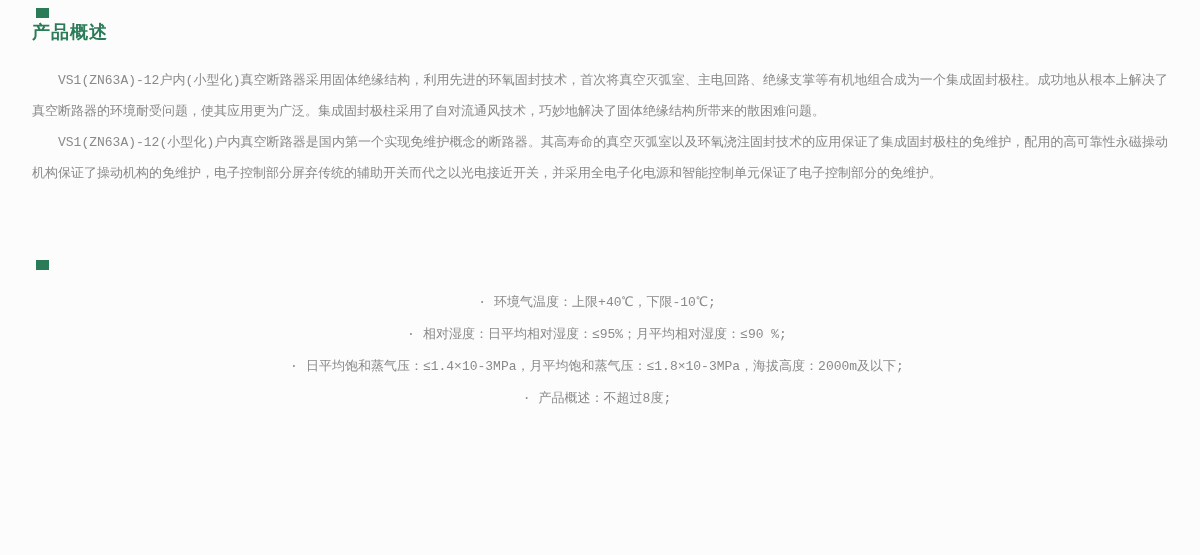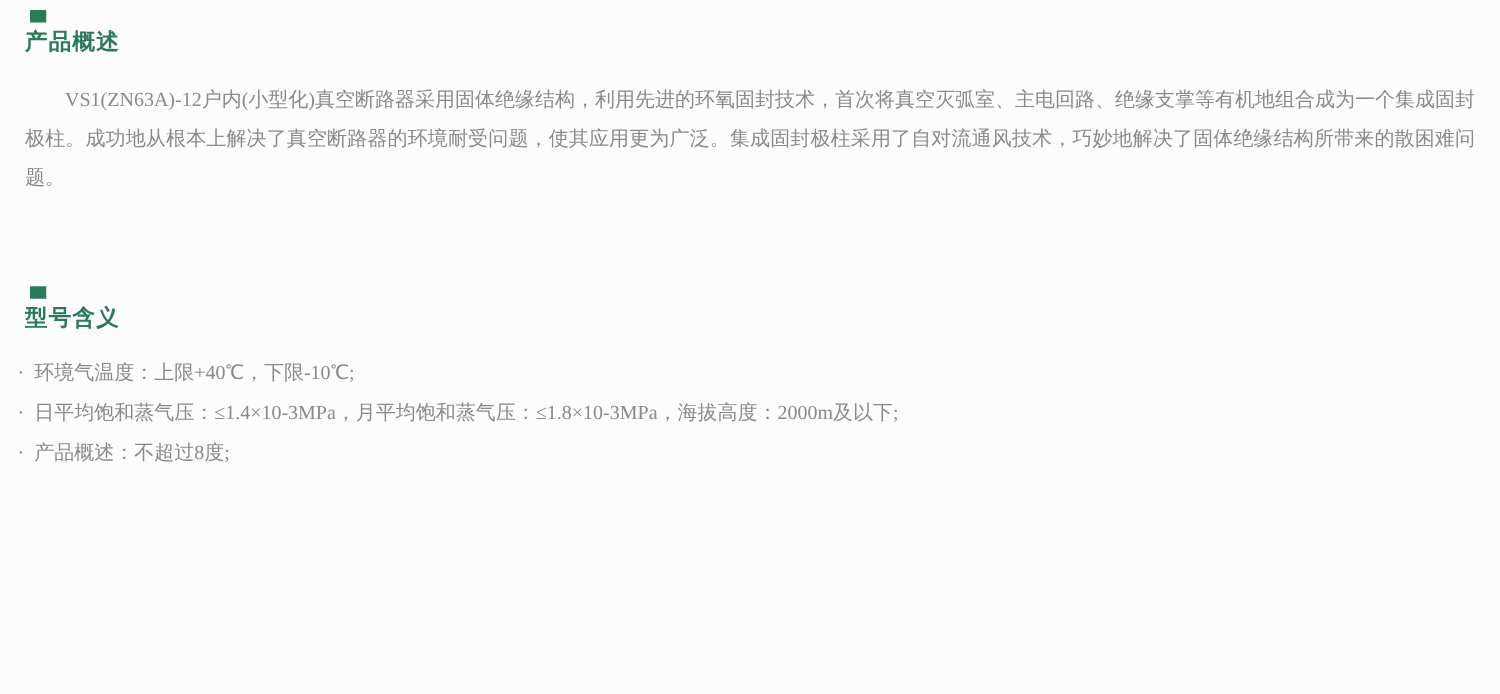--- a/index.html
+++ b/index.html
@@ -5,82 +5,86 @@
   html, body {
     margin: 0;
     padding: 0;
     background: #ffffff;
   }
   .page {
     position: relative;
     width: 1200px;
     height: 555px;
     box-sizing: border-box;
-    padding: 0 20px;
+    padding: 0 32px;
     background: #fcfcfc;
     overflow: hidden;
-    font-family: Liberation Serif, serif;
+    font-family: Liberation Mono, monospace;
   }
   .section-marker {
     width: 13px;
     height: 10px;
     background: #2b7b58;
     margin-left: 4px;
   }
   .marker-1 { margin-top: 8px; }
   .marker-2 { margin-top: 71px; }
   .sec-title {
     margin: 3px 0 0 0;
     font-size: 18px;
     line-height: 24px;
     font-weight: bold;
     color: #2b7b58;
     letter-spacing: 1px;
   }
   .body-text {
     color: #8a8a8a;
-    font-size: 16px;
+    font-size: 13px;
     line-height: 31px;
   }
   .para {
     margin: 0;
     text-indent: 2em;
     text-align: justify;
   }
   .para-1 { margin-top: 20px; }
   .spec-list {
     margin-top: 17px;
     margin-left: -6px;
   }
   .list-item {
     line-height: 32px;
     white-space: nowrap;
+    text-align: center;
   }
   .bullet {
     display: inline-block;
     margin-right: 8px;
     color: #8a8a8a;
   }
 </style>
 </head>
 <body>
 
 <div class="page">
 
   <div class="section-marker marker-1"></div>
   <h2 class="sec-title">产品概述</h2>
 
   <p class="body-text para para-1">VS1(ZN63A)-12户内(小型化)真空断路器采用固体绝缘结构，利用先进的环氧固封技术，首次将真空灭弧室、主电回路、绝缘支掌等有机地组合成为一个集成固封极柱。成功地从根本上解决了真空断路器的环境耐受问题，使其应用更为广泛。集成固封极柱采用了自对流通风技术，巧妙地解决了固体绝缘结构所带来的散困难问题。</p>
+  <p class="body-text para">VS1(ZN63A)-12(小型化)户内真空断路器是国内第一个实现免维护概念的断路器。其高寿命的真空灭弧室以及环氧浇注固封技术的应用保证了集成固封极柱的免维护，配用的高可靠性永磁操动机构保证了操动机构的免维护，电子控制部分屏弃传统的辅助开关而代之以光电接近开关，并采用全电子化电源和智能控制单元保证了电子控制部分的免维护。</p>
 
   <div class="section-marker marker-2"></div>
-  <h2 class="sec-title">型号含义</h2>
 
   <div class="spec-list body-text">
     <div class="list-item">
       <span class="bullet">·</span><span>环境气温度：上限+40℃，下限-10℃;</span>
+    </div>
+    <div class="list-item">
+      <span class="bullet">·</span><span>相对湿度：日平均相对湿度：≤95%；月平均相对湿度：≤90 %;</span>
     </div>
     <div class="list-item">
       <span class="bullet">·</span><span>日平均饱和蒸气压：≤1.4×10-3MPa，月平均饱和蒸气压：≤1.8×10-3MPa，海拔高度：2000m及以下;</span>
     </div>
     <div class="list-item">
       <span class="bullet">·</span><span>产品概述：不超过8度;</span>
     </div>
   </div>
 
 </div>

